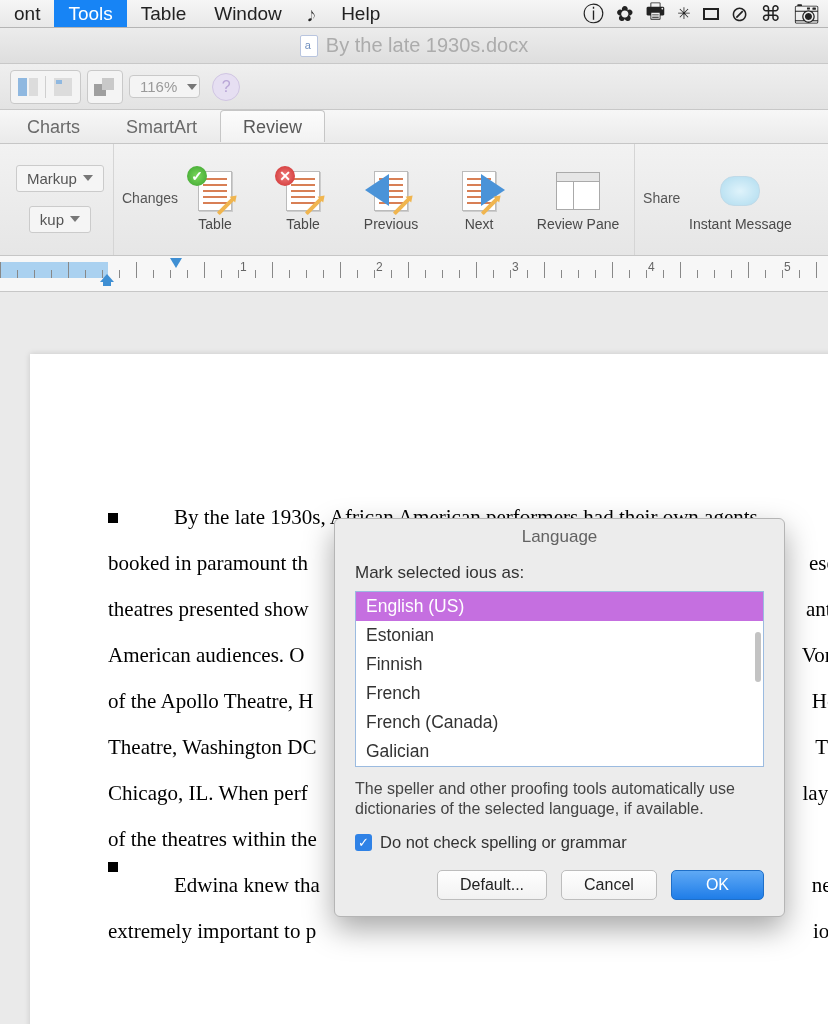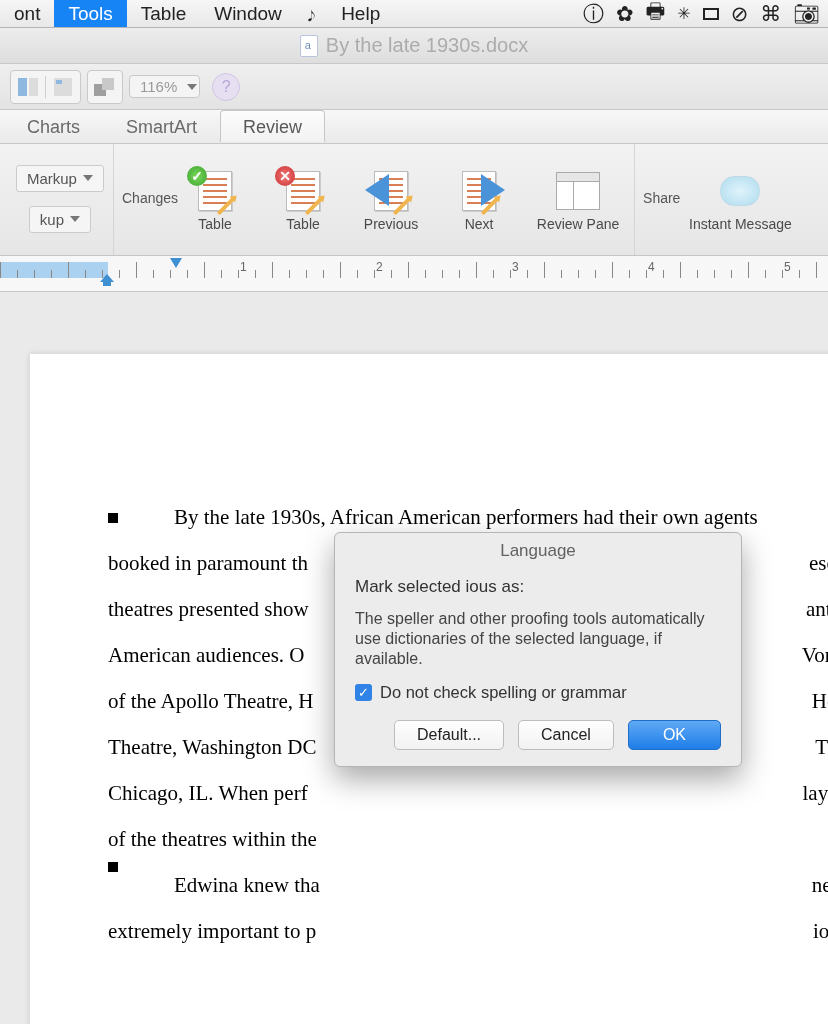--- a/index.html
+++ b/index.html
@@ -68,21 +68,21 @@
   .ruler .indent-t { position:absolute; left:170px; top:2px; width:0;height:0;border-left:6px solid transparent;border-right:6px solid transparent;border-top:10px solid #3f8fd3;}
   .ruler .indent-b { position:absolute; left:100px; top:18px; width:14px;height:12px;}
   .ruler .indent-b:before{content:"";position:absolute;top:0;left:0;width:0;height:0;border-left:7px solid transparent;border-right:7px solid transparent;border-bottom:8px solid #3f8fd3;}
   .ruler .indent-b:after{content:"";position:absolute;top:8px;left:3px;width:8px;height:4px;background:#3f8fd3;}
   
   .page-wrap { position:absolute; left:0; right:0; top:292px; bottom:0; background:#eaeaea;}
   .page { position:absolute; left:30px; top:62px; right:-20px; background:#fff; min-height:900px; box-shadow:0 0 6px rgba(0,0,0,0.15);}
   .doc { position:absolute; left:78px; top:140px; right:0; font-family:"Times New Roman", Georgia, serif; font-size:21px; color:#000; line-height:46px;}
   .doc .bullet { display:inline-block; width:10px; height:10px; background:#000; vertical-align:1px; margin-right:56px;}
   
-  .dialog { position:absolute; left:334px; top:532px; width:408px; background:#ececec; border:1px solid #b5b5b5; border-radius:6px; box-shadow:0 12px 30px rgba(0,0,0,0.35); font-size:16px; color:#333;}
+  .dialog { position:absolute; left:334px; top:518px; width:451px; background:#ececec; border:1px solid #b5b5b5; border-radius:6px; box-shadow:0 12px 30px rgba(0,0,0,0.35); font-size:16px; color:#333;}
   .dialog .d-title { text-align:center; padding:8px 0 6px; color:#626262; font-size:17px;}
   .dialog .d-body { padding:10px 20px 16px;}
   .dialog .d-label { font-size:17px; margin-bottom:8px;}
   .lang-list { border:1px solid #9bbbe0; background:#fff; height:176px; overflow:hidden; position:relative;}
   .lang-list .item { padding:2px 10px; font-size:17.5px; line-height:25px;}
   .lang-list .item.sel { background:#c56fe0; color:#fff;}
   .lang-list .scroll { position:absolute; right:2px; top:40px; width:6px; height:50px; background:#c3c3c3; border-radius:3px;}
   .dialog .d-info { font-size:16px; color:#444; line-height:20px; margin-top:12px;}
   .dialog .d-check { margin-top:14px; display:flex; align-items:center; gap:8px; font-size:16.5px;}
   .chk { width:17px; height:17px; border-radius:3px; background:#2f82e6; display:flex; align-items:center; justify-content:center; color:#fff; font-size:13px;}
@@ -306,20 +306,30 @@
           <span>ious</span>
         </div>
     </div>
   </div>
 </div>
 
 <div class="dialog">
   <div class="d-title">Language</div>
   <div class="d-body">
     <div class="d-label">Mark selected ious as:</div>
+    <div class="lang-list">
+      <div class="item sel">English (US)</div>
+      <div class="item">Estonian</div>
+      <div class="item">Finnish</div>
+      <div class="item">French</div>
+      <div class="item">French (Canada)</div>
+      <div class="item">Galician</div>
+      <div class="item">German</div>
+      <div class="scroll"></div>
+    </div>
     <div class="d-info">The speller and other proofing tools automatically use dictionaries of the selected language, if available.</div>
     <div class="d-check">
       <span class="chk">✓</span>
       <span>Do not check spelling or grammar</span>
     </div>
     <div class="d-buttons">
       <button>Default...</button>
       <button>Cancel</button>
       <button class="primary">OK</button>
     </div>

